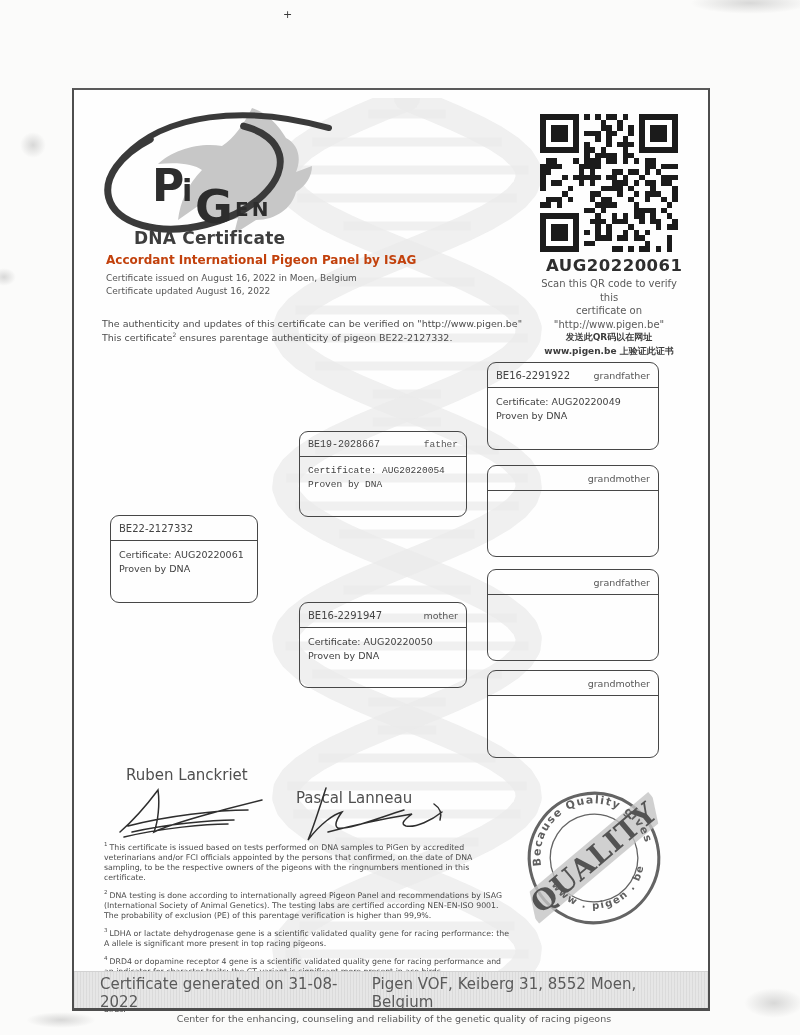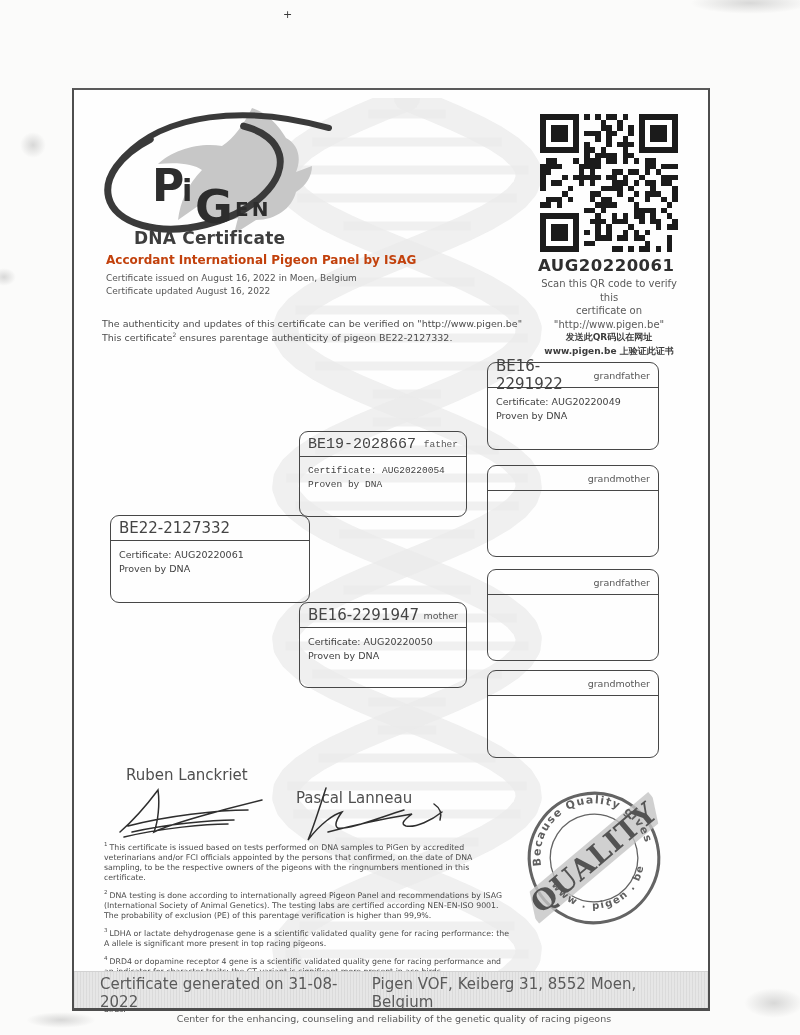--- a/index.html
+++ b/index.html
@@ -16,32 +16,32 @@
   
   .logo-wrap{position:absolute;left:20px;top:12px;width:240px;height:135px;}
   .title{position:absolute;left:32px;top:138px;font-size:17px;font-weight:bold;color:#3d3d3d;letter-spacing:.2px;margin-left:28px;}
   .subtitle{position:absolute;left:32px;top:163px;font-size:12px;font-weight:bold;color:#c2410c;}
   .issue-line{position:absolute;left:32px;font-size:9px;color:#555;}
   .issued{top:183px;} .updated{top:196px;}
 
   
   .qr-block{position:absolute;left:460px;top:24px;width:168px;text-align:left;}
   #qr-code{width:138px;height:138px;display:block;margin-left:6px;}
-  .qr-id{font-size:16.5px;font-weight:bold;color:#2e2e2e;letter-spacing:.5px;margin:4px 0 2px 4px;}
+  .qr-id{font-size:16.5px;font-weight:bold;color:#2e2e2e;letter-spacing:.5px;margin:4px 0 2px 12px;}
   .qr-note{font-size:10px;color:#5a5a5a;line-height:1.35;text-align:center;width:150px;}
   .qr-note-cn{font-size:9px;color:#3c3c3c;font-weight:bold;line-height:1.5;text-align:center;width:150px;}
 
   .intro{position:absolute;left:28px;top:227px;font-size:9.5px;color:#4c4c4c;line-height:1.45;}
   .intro sup{font-size:6px;}
 
   
   .pbox{position:absolute;border:1.5px solid #474747;border-radius:9px;box-sizing:border-box;background:transparent;}
   .pbox-head{display:flex;justify-content:space-between;align-items:center;height:24px;
     border-bottom:1.5px solid #474747;padding:0 8px;}
-  .pbox-head .ring{font-size:15px;color:#444;}
+  .pbox-head .ring{font-size:10px;color:#444;}
   .pbox-head .role{font-size:9.5px;color:#585858;}
   .pbox-body{padding:7px 8px 0 8px;font-size:9.5px;color:#3f3f3f;line-height:1.5;}
 
   
   .signer-name{position:absolute;font-size:15px;color:#4f4f4f;}
   .sig-svg{position:absolute;}
 
   
   .stamp{position:absolute;left:450px;top:698px;width:140px;height:140px;opacity:.88;transform:rotate(-12deg);}
 
@@ -359,21 +359,21 @@
         <div class="pbox-head">
           <span class="ring">BE19-2028667</span>
           <span class="role">father</span>
         </div>
         <div class="pbox-body">
           <div>Certificate: AUG20220054</div>
           <div>Proven by DNA</div>
         </div>
       </div>
 
-      <div class="pbox" style="left:36px;top:425px;width:200px;height:88px;">
+      <div class="pbox" style="left:36px;top:425px;width:148px;height:88px;">
         <div class="pbox-head">
           <span class="ring">BE22-2127332</span>
           <span class="role"></span>
         </div>
         <div class="pbox-body">
           <div>Certificate: AUG20220061</div>
           <div>Proven by DNA</div>
         </div>
       </div>
 

